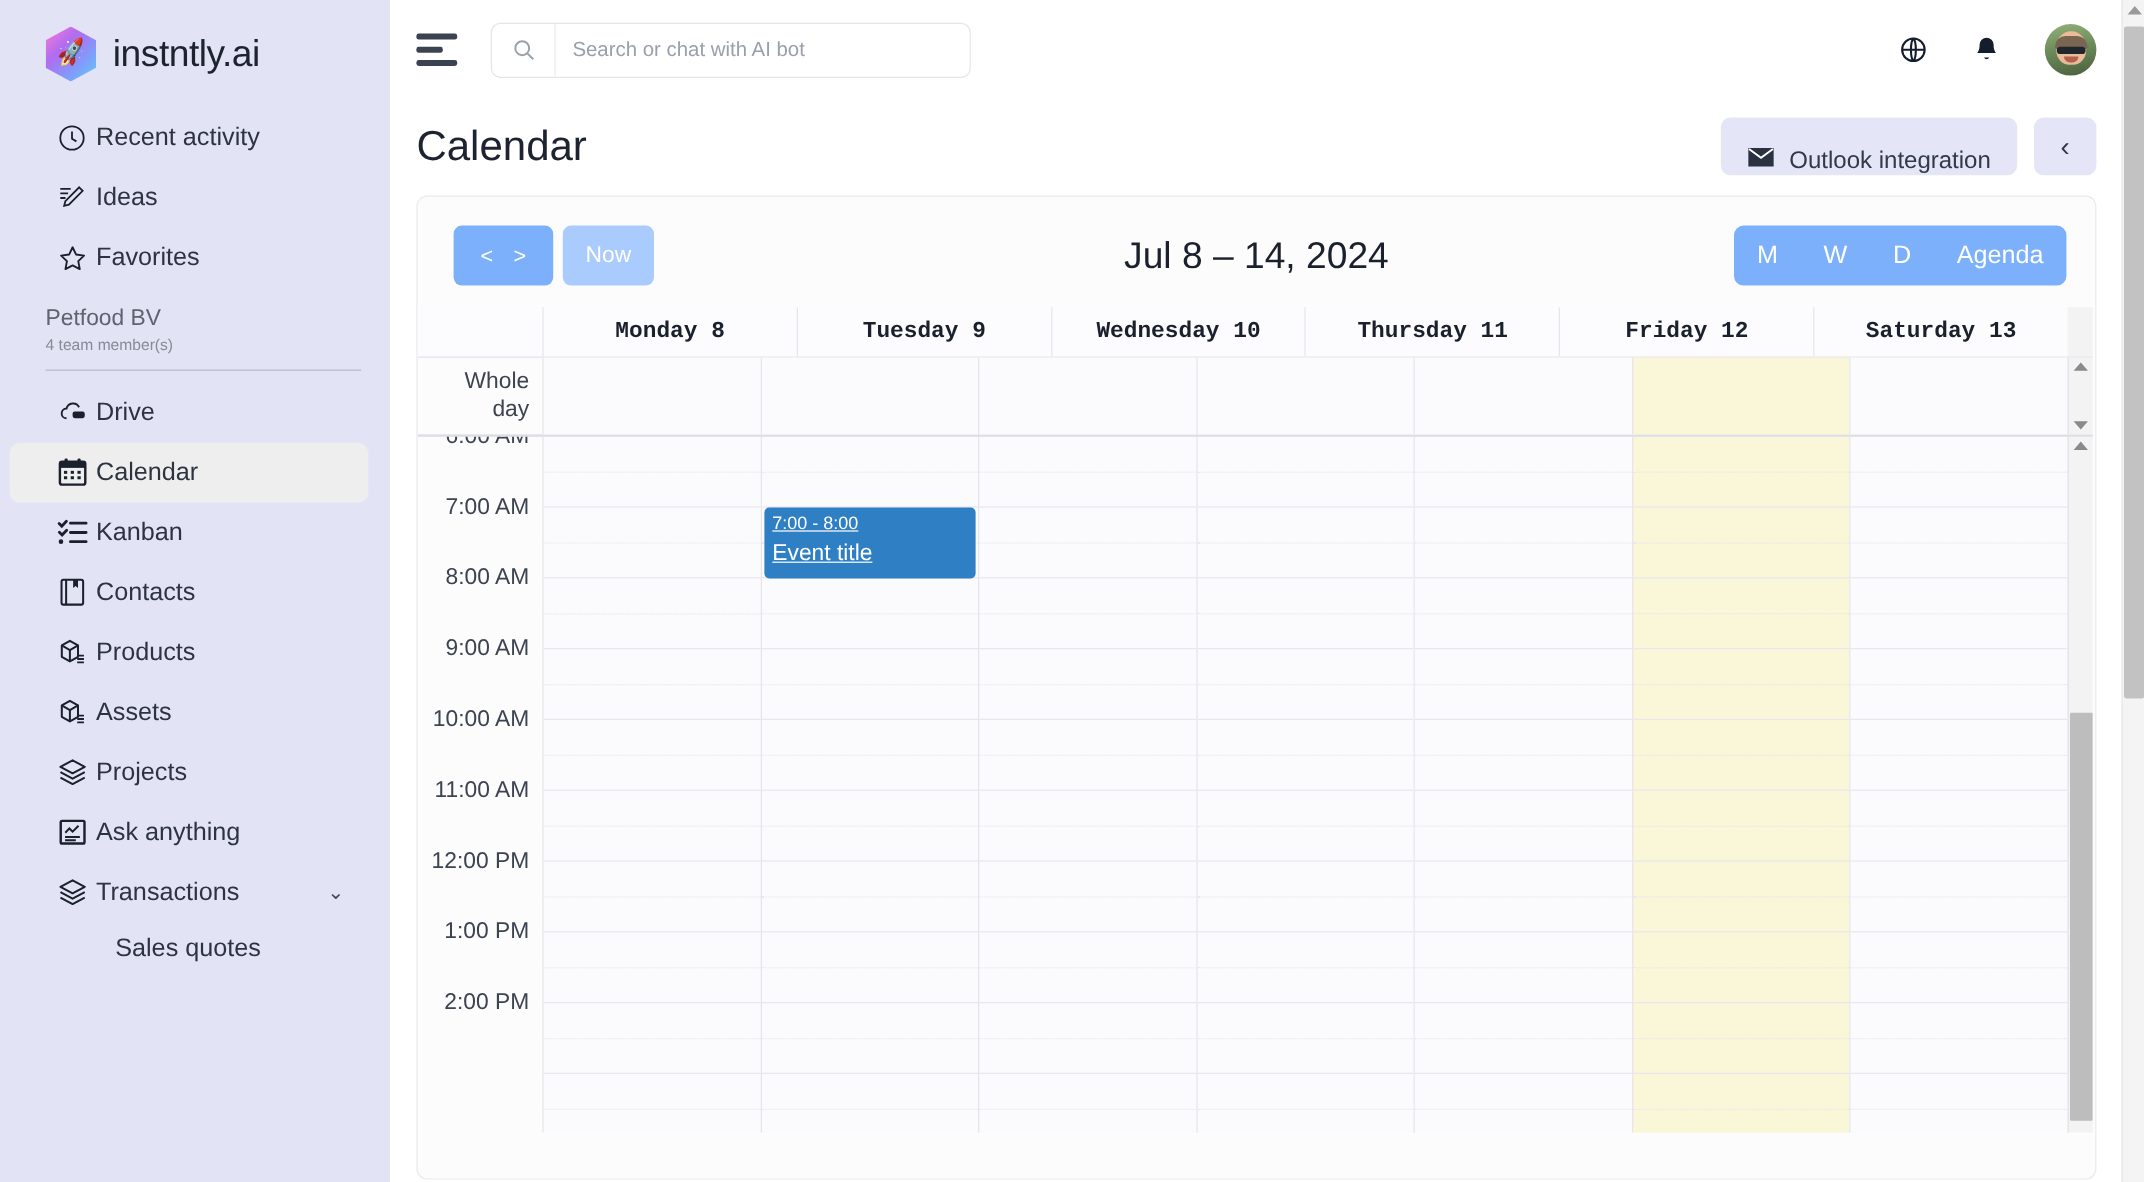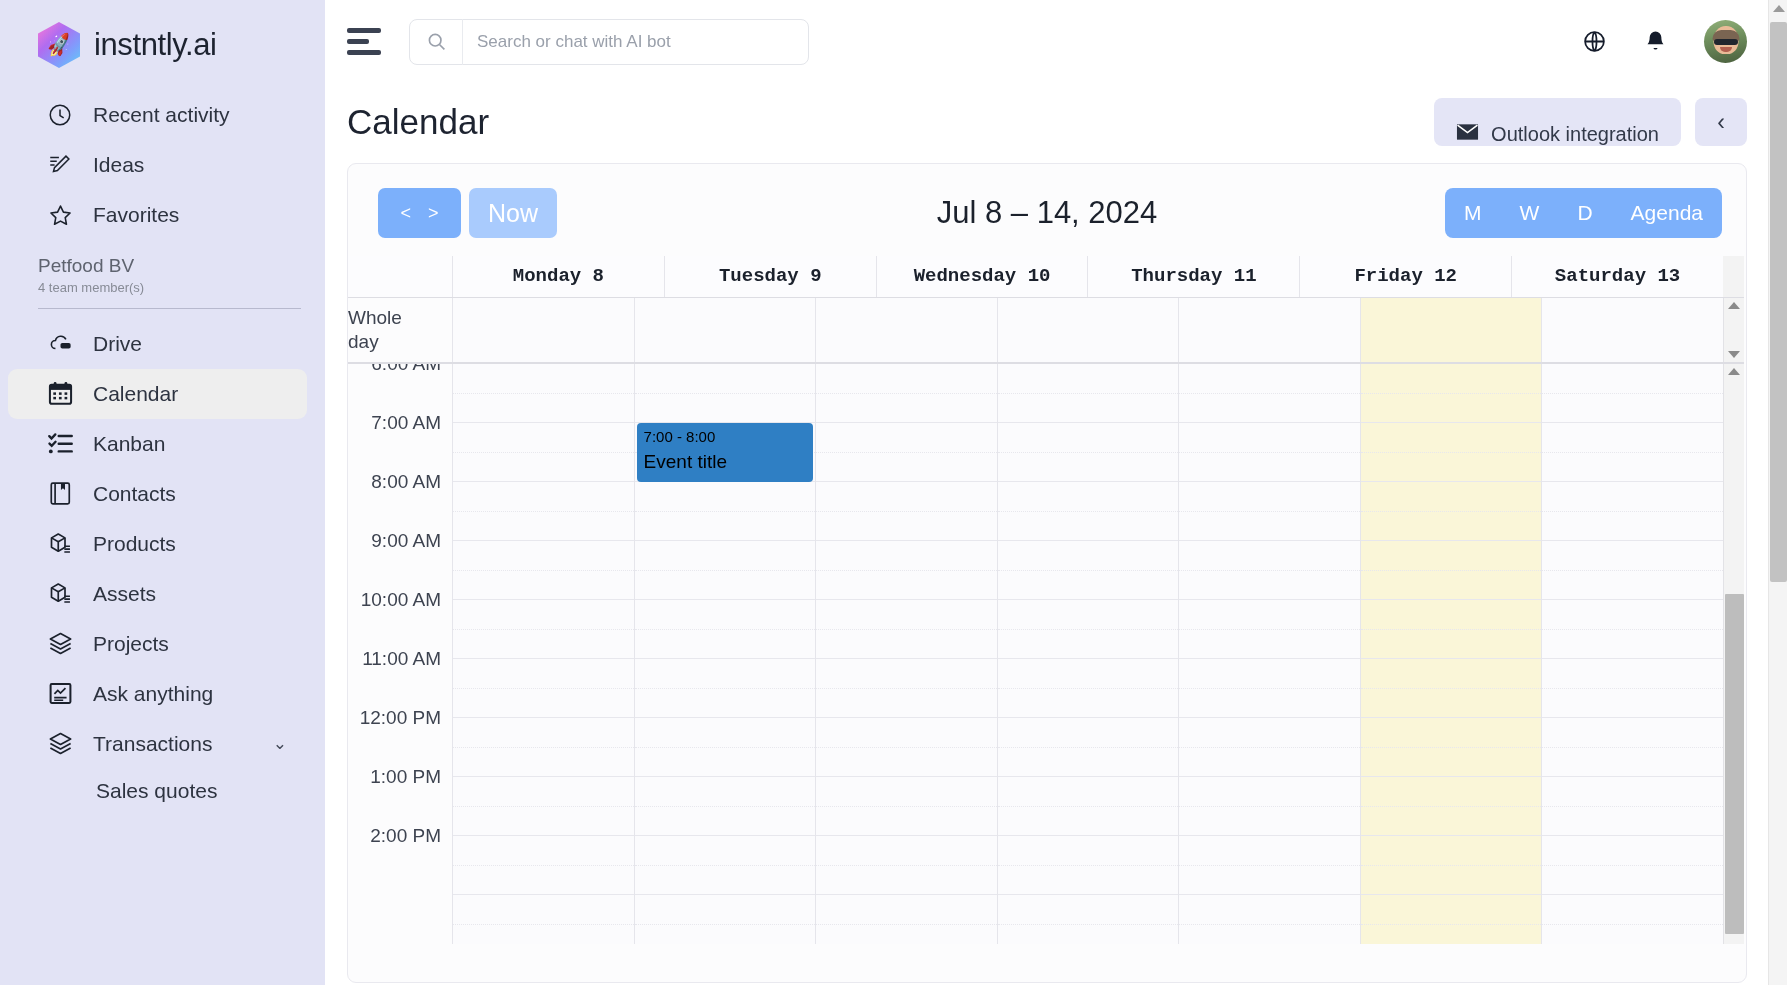--- a/index.html
+++ b/index.html
@@ -27,21 +27,21 @@
     background: linear-gradient(135deg, #ff7bd5 0%, #b16cf0 35%, #7f9dfc 70%, #5fd0f5 100%);
     clip-path: polygon(50% 0%, 100% 25%, 100% 75%, 50% 100%, 0% 75%, 0% 25%);
     display: flex; align-items: center; justify-content: center;
   }
   .brand-logo .rocket {
     font-size: 20px; color: #fff; transform: rotate(-10deg); line-height: 1;
   }
   .brand-name { font-size: 31px; color: #1d2330; letter-spacing: -0.4px; }
 
   .nav-item {
-    display: flex; align-items: center; gap: 19px;
+    display: flex; align-items: center; gap: 6px;
     padding: 11px 14px 11px 38px;
     margin: 0 18px 0 8px;
     border-radius: 9px;
     cursor: pointer;
     color: #2c3242;
     text-align: right;
   }
   .nav-item .ico { width: 28px; height: 28px; flex: 0 0 28px; display: flex; align-items: center; justify-content: center; }
   .nav-item .ico svg { display: block; }
   .nav-item .lbl { font-size: 21px; color: #2d3340; white-space: nowrap; }
@@ -124,21 +124,21 @@
   .cal-toolbar { display: flex; align-items: center; padding: 24px 24px 18px 30px; position: relative; }
   .nav-group { display: flex; gap: 8px; }
   .btn-prevnext {
     background: #7cb0fb; border: 0; border-radius: 7px; height: 50px; width: 83px;
     color: #fff; font-size: 18px; cursor: pointer; display: flex; align-items: center;
     justify-content: space-around; padding: 0 14px; font-family: "Liberation Sans", sans-serif;
   }
   .btn-prevnext span { cursor: pointer; }
   .btn-now {
     background: #a9cbfd; border: 0; border-radius: 7px; height: 50px; padding: 0 19px;
-    color: #fff; font-size: 25px; cursor: pointer; font-family: "Liberation Sans", sans-serif;
+    color: #fff; font-size: 19px; cursor: pointer; font-family: "Liberation Sans", sans-serif;
   }
   .cal-range {
     position: absolute; left: 0; right: 0; text-align: center;
     font-size: 31px; color: #1b212c; pointer-events: none;
   }
   .view-group {
     margin-left: auto; background: #7cb0fb; border-radius: 8px; display: flex;
     align-items: center; height: 50px; overflow: hidden;
   }
   .view-btn {
@@ -151,42 +151,42 @@
 
   .dayhdr-row { display: flex; border-bottom: 1px solid #dddde3; font-family: Liberation Mono, monospace; }
   .dayhdr {
     flex: 1; text-align: center; font-size: 19px; font-weight: bold; color: #1b212c;
     padding: 9px 0 10px; border-left: 1px solid #e5e5eb; background: #fcfcfe;
   }
   .hdr-gutter { width: 104px; min-width: 104px; background: #fcfcfe; }
   .hdr-scroll { width: 21px; min-width: 21px; background: #f3f3f3; }
 
   .allday-row { display: flex; border-bottom: 2px solid #dddde3; height: 66px; }
-  .allday-label { width: 104px; min-width: 104px; text-align: left; padding: 8px 11px 0 0; font-size: 19px; color: #3d4350; line-height: 1.25; }
+  .allday-label { width: 104px; min-width: 104px; text-align: right; padding: 8px 11px 0 0; font-size: 19px; color: #3d4350; line-height: 1.25; }
   .allday-cell { flex: 1; border-left: 1px solid #e5e5eb; background: #fbfbfd; }
   .allday-cell.weekend { background: #faf6d8; }
 
   .time-wrap { display: flex; position: relative; height: 580px; overflow: hidden; }
   .time-gutter { width: 104px; min-width: 104px; position: relative; }
   .time-slot-label {
     height: 59px; text-align: right; padding-right: 11px; font-size: 19px; color: #3d4350;
     position: relative; top: -11px;
   }
   .day-cols { flex: 1; display: flex; position: relative; }
   .day-col { flex: 1; border-left: 1px solid #e5e5eb; position: relative; background: #fbfbfd; }
   .day-col.weekend { background: #faf6d8; }
   .hour-line { height: 59px; border-bottom: 1px solid #e7e7ed; position: relative; }
   .hour-line::after {
     content: ""; position: absolute; left: 0; right: 0; top: 29px;
     border-bottom: 1px dotted #e7e7ed;
   }
 
   .event {
-    position: absolute; left: 2px; right: 2px; background: #2f7fc4; color: #000000;
-    border-radius: 4px; padding: 5px 7px; cursor: pointer; overflow: hidden;
+    position: absolute; left: 2px; right: 2px; background: #2f7fc4; color: #ffffff;
+    border-radius: 4px; padding: 5px 7px; cursor: pointer; overflow: hidden; text-decoration: underline;
   }
   .event .etime { font-size: 15px; line-height: 1.25; }
   .event .etitle { font-size: 19px; line-height: 1.3; margin-top: 3px; }
 
   
   .sb-allday {
     width: 21px; min-width: 21px; background: #f3f3f3; border-left: 1px solid #e2e2e6;
     display: flex; flex-direction: column; justify-content: space-between; align-items: center;
     padding: 4px 0; cursor: pointer;
   }

